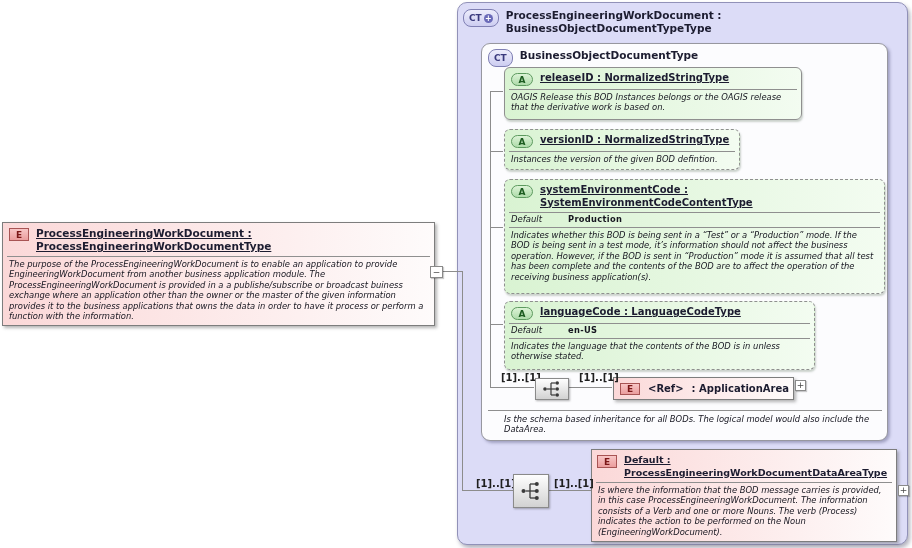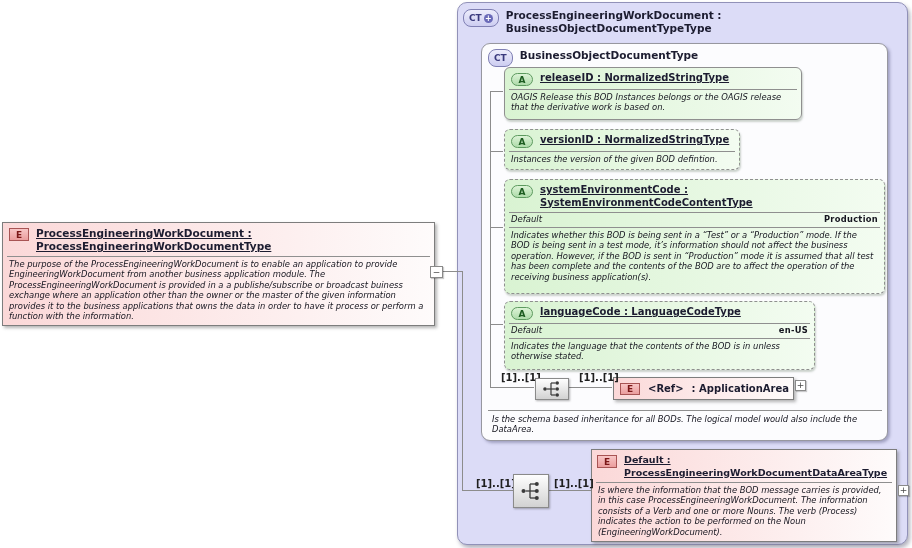--- a/index.html
+++ b/index.html
@@ -57,21 +57,21 @@
   
   .attr-node {
     position:absolute; box-sizing:border-box;
     border:1px solid #8f8f8f; border-radius:6px;
     background:linear-gradient(to right,#d9f3d2,#f3fcf1);
     box-shadow:1px 2px 2px rgba(110,130,110,.35);
   }
   .attr-node.dashed { border-style:dashed; }
   .attr-node .title { font-size:10px; line-height:12.5px; }
 
-  .default-row { display:flex; gap:18px; padding:1px 6px 2px 6px; align-items:baseline;justify-content:space-between; }
+  .default-row { display:flex; gap:26px; padding:1px 6px 2px 6px; align-items:baseline; }
   .default-label { font-style:italic; font-size:8.5px; color:#15151f; }
   .default-value { font-weight:bold; font-size:8.3px; color:#15151f; letter-spacing:.3px; }
 
   
   .mult { position:absolute; font-size:10px; font-weight:bold; color:#1f1f1f; z-index:5; white-space:nowrap; }
 
   
   .seq-btn {
     position:absolute; box-sizing:border-box; z-index:5;
     border:1px solid #8a8a8a; background:linear-gradient(#fefefe,#d2d2d2);
@@ -202,21 +202,21 @@
     <div class="mult" style="left:97px; top:328px;">[1]..[1]</div>
 
     <div id="ref-node" class="el-node">
       <div class="icon-e" style="width:20px; height:12px; margin-top:0;">E</div>
       <div class="title">&lt;Ref&gt;</div>
       <div class="title" style="margin-left:auto;">: ApplicationArea</div>
     </div>
     <div class="toggle" style="left:313px; top:336px; width:11px; height:11px; line-height:9px;">+</div>
 
     <div class="sep" style="position:absolute; left:6px; top:366px; width:394px; margin:0;"></div>
-    <div class="desc" style="position:absolute; left:4px; top:368px; width:392px;">Is the schema based inheritance for all BODs. The logical model would also include the DataArea.</div>
+    <div class="desc" style="position:absolute; left:16px; top:368px; width:392px;">Is the schema based inheritance for all BODs. The logical model would also include the DataArea.</div>
   </div>
 
   <div class="mult" style="left:18px; top:475px;">[1]..[1]</div>
   <div class="seq-btn" style="left:55px; top:471px; width:36px; height:34px;">
     <svg width="24" height="22" viewBox="0 0 24 22">
       <circle cx="4.5" cy="11" r="2" fill="#3a3a3a"></circle>
       <line x1="6.5" y1="11" x2="11" y2="11" stroke="#3a3a3a" stroke-width="1.3"></line>
       <line x1="11" y1="4" x2="11" y2="18" stroke="#3a3a3a" stroke-width="1.3"></line>
       <line x1="11" y1="4" x2="16" y2="4" stroke="#3a3a3a" stroke-width="1.3"></line>
       <line x1="11" y1="11" x2="16" y2="11" stroke="#3a3a3a" stroke-width="1.3"></line>

